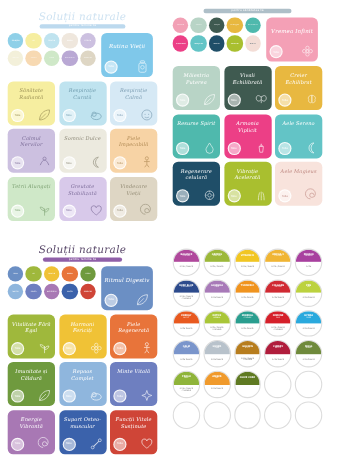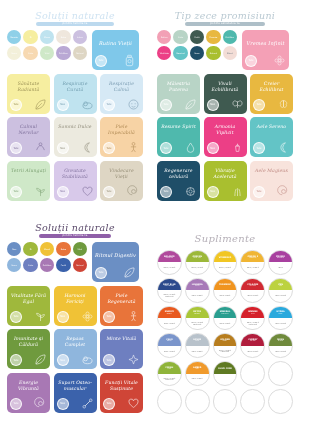--- a/index.html
+++ b/index.html
@@ -209,21 +209,20 @@
           <div class="art" style="color: rgb(147, 139, 116);">
             <svg viewBox="0 0 20 20">
               <path d="M13 10a3 3 0 10-3 3 5 5 0 005-5 7 7 0 10-7 7" fill="none" stroke="currentColor" stroke-width="1.1"></path>
             </svg>
           </div>
         </div>
       </div>
   </div>
 
   <div class="panel">
-    <div class="title muted">Tip zece promisiuni</div>
     <div class="subbar" style="width:80px;background:#aebfc8;">pentru sănătatea ta</div>
     <div class="headrow">
       <div class="badgewrap">
         <div class="badges" id="p1b">
             <div class="badge dk" style="background: rgb(242, 160, 181);">
               <span>Rutina</span>
             </div>
             <div class="badge dk" style="background: rgb(184, 212, 198);">
               <span>Calm</span>
             </div>
@@ -536,21 +535,20 @@
           <div class="art" style="color: rgb(255, 255, 255);">
             <svg viewBox="0 0 20 20">
               <path d="M10 16S3 11.5 3 7.5A3.5 3.5 0 0110 6a3.5 3.5 0 017 1.5C17 11.5 10 16 10 16z" fill="none" stroke="currentColor" stroke-width="1.2"></path>
             </svg>
           </div>
         </div>
       </div>
   </div>
 
   <div class="panel">
-    <div class="title grey" style="margin-top:14px;font-size:10px;">Suplimente</div>
     <div class="circgrid" id="p3g">
         <div class="circ">
           <div class="top" style="background: rgb(176, 73, 156); color: rgb(255, 255, 255);">
             <b>BALANCE</b>
             <i>COMPLEX</i>
           </div>
           <div class="bot">
             <em>DOZA / ZILNICĂ</em>
           </div>
         </div>

